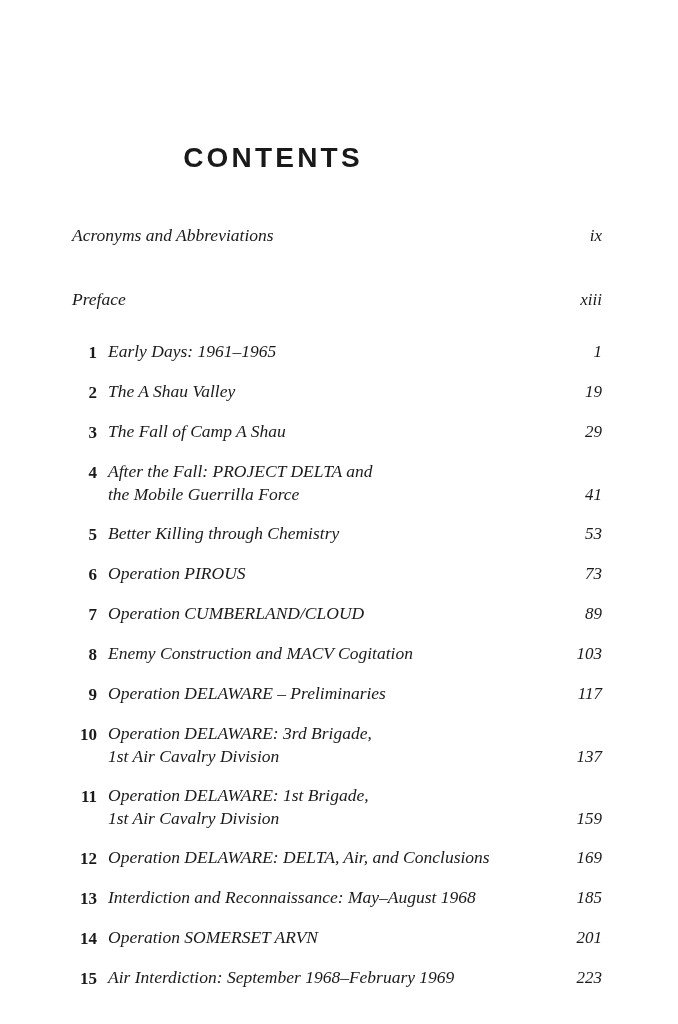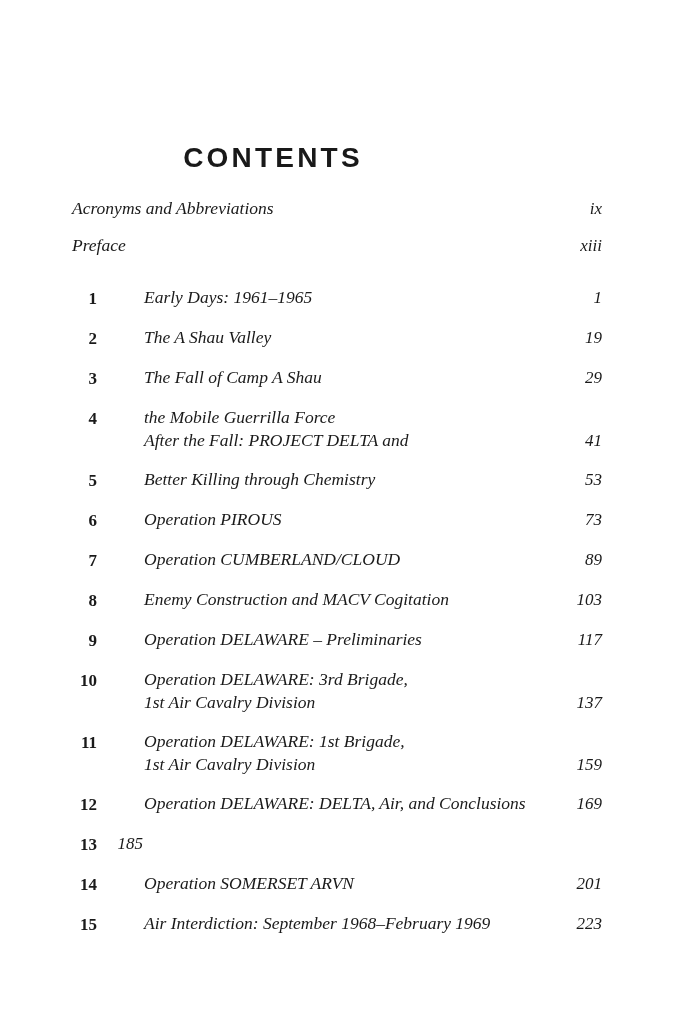--- a/index.html
+++ b/index.html
@@ -49,20 +49,21 @@
   .front-row {
     display: flex;
     align-items: baseline;
     margin-bottom: 16px;
     font-style: italic;
     font-size: 17.5px;
   }
   .front-row .fm-title {
     flex: 1 1 auto;
     white-space: nowrap;
+    margin-top: 27px;
   }
   .front-row .fm-page {
     flex: 0 0 auto;
     text-align: center;
     font-style: italic;
     font-size: 17px;
   }
 
   .front-gap { height: 14px; }
 
@@ -84,21 +85,21 @@
     padding-top: 1px;
   }
 
   .ch-title {
     flex: 1 1 auto;
     padding-left: 11px;
     font-style: italic;
     font-size: 17.5px;
     line-height: 23px;
   }
-  .ch-title .tline { display: block; white-space: nowrap; margin-left: 36px; }
+  .ch-title .tline { display: block; white-space: nowrap; }
 
   .ch-page {
     flex: 0 0 46px;
     text-align: right;
     font-style: italic;
     font-size: 17px;
     line-height: 23px;
     align-self: flex-end;
   }
   .chapter-row.one-line .ch-page { align-self: flex-start; }
@@ -140,22 +141,22 @@
         <div class="chapter-row one-line">
           <span class="ch-num">3</span>
           <span class="ch-title">
             <span class="tline">The Fall of Camp A Shau</span>
           </span>
           <span class="ch-page">29</span>
         </div>
         <div class="chapter-row two-line">
           <span class="ch-num">4</span>
           <span class="ch-title">
+            <span class="tline">After the Fall: PROJECT DELTA and</span>
             <span class="tline">the Mobile Guerrilla Force</span>
-            <span class="tline">After the Fall: PROJECT DELTA and</span>
           </span>
           <span class="ch-page">41</span>
         </div>
         <div class="chapter-row one-line">
           <span class="ch-num">5</span>
           <span class="ch-title">
             <span class="tline">Better Killing through Chemistry</span>
           </span>
           <span class="ch-page">53</span>
         </div>
@@ -205,20 +206,23 @@
         </div>
         <div class="chapter-row one-line">
           <span class="ch-num">12</span>
           <span class="ch-title">
             <span class="tline">Operation DELAWARE: DELTA, Air, and Conclusions</span>
           </span>
           <span class="ch-page">169</span>
         </div>
         <div class="chapter-row one-line">
           <span class="ch-num">13</span>
+          <span class="ch-title">
+            <span class="tline">Interdiction and Reconnaissance: May–August 1968</span>
+          </span>
           <span class="ch-page">185</span>
         </div>
         <div class="chapter-row one-line">
           <span class="ch-num">14</span>
           <span class="ch-title">
             <span class="tline">Operation SOMERSET ARVN</span>
           </span>
           <span class="ch-page">201</span>
         </div>
         <div class="chapter-row one-line">

